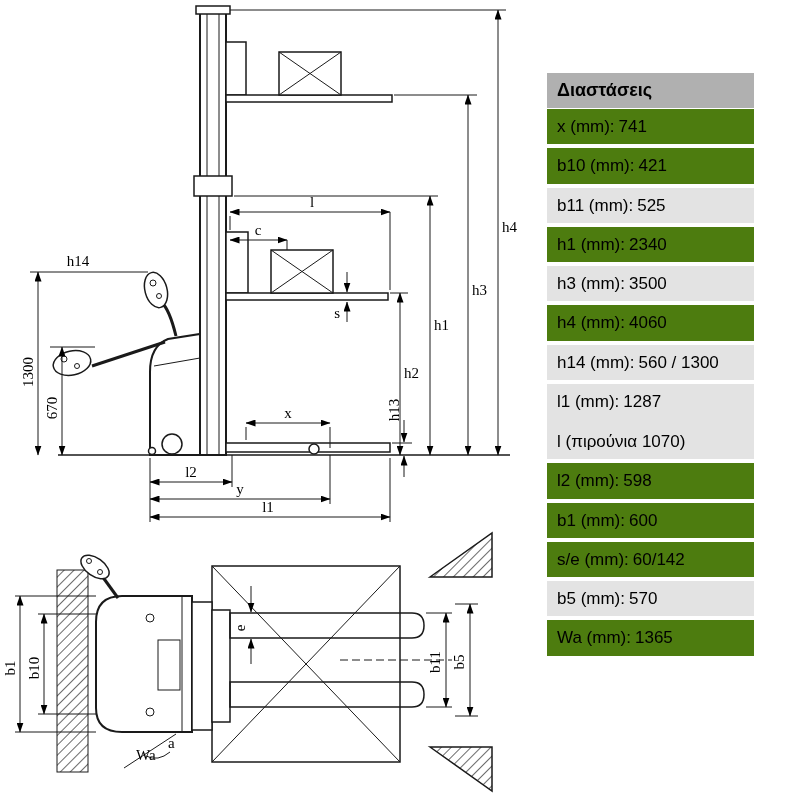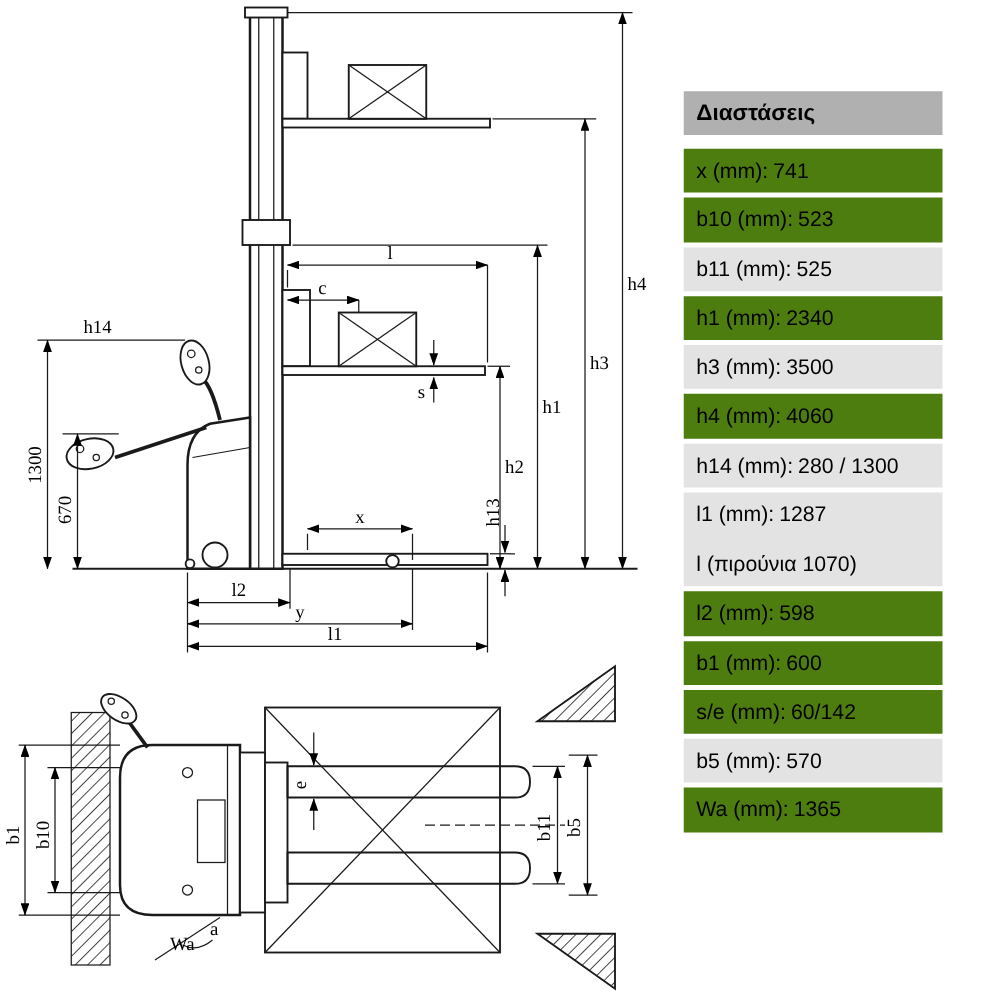--- a/index.html
+++ b/index.html
@@ -22,21 +22,21 @@
   .dim { stroke: #1a1a1a; stroke-width: 1; fill: none; }
   .lab { font-family: "Liberation Serif", serif; font-size: 15px; fill: #000; }
 
   
   #spec { position: absolute; left: 547px; top: 73px; width: 207px; }
   .hdr {
     background: #b0b0b0;
     font-weight: bold;
     font-size: 18px;
     padding: 7px 10px;
-    margin-bottom: 11px;
+    margin-bottom: 1px;
   }
   .row {
     font-size: 17px;
     line-height: 1.25;
     padding: 7px 10px;
     margin-bottom: 4px;
     background: #4d7c0f;
   }
   .row.shaded { background: #e3e3e3; }
   .row.two-line .line2 { margin-top: 19px; }
@@ -291,36 +291,36 @@
     </g>
   </svg>
 
   <div id="spec">
     <div class="hdr">Διαστάσεις</div>
 
     <div class="row">
       <span class="lbl">x (mm):</span><span class="val">741</span>
     </div>
     <div class="row">
-      <span class="lbl">b10 (mm):</span><span class="val">523</span>
+      <span class="lbl">b10 (mm):</span><span class="val">421</span>
     </div>
     <div class="row shaded">
       <span class="lbl">b11 (mm):</span><span class="val">525</span>
     </div>
     <div class="row">
       <span class="lbl">h1 (mm):</span><span class="val">2340</span>
     </div>
     <div class="row shaded">
       <span class="lbl">h3 (mm):</span><span class="val">3500</span>
     </div>
     <div class="row">
       <span class="lbl">h4 (mm):</span><span class="val">4060</span>
     </div>
     <div class="row shaded">
-      <span class="lbl">h14 (mm):</span><span class="val">280 / 1300</span>
+      <span class="lbl">h14 (mm):</span><span class="val">560 / 1300</span>
     </div>
     <div class="row shaded two-line">
       <div class="line1">
         <span class="lbl">l1 (mm):</span><span class="val">1287</span>
       </div>
       <div class="line2">
         <span class="lbl">l (πιρούνια 1070)</span>
       </div>
     </div>
     <div class="row">

